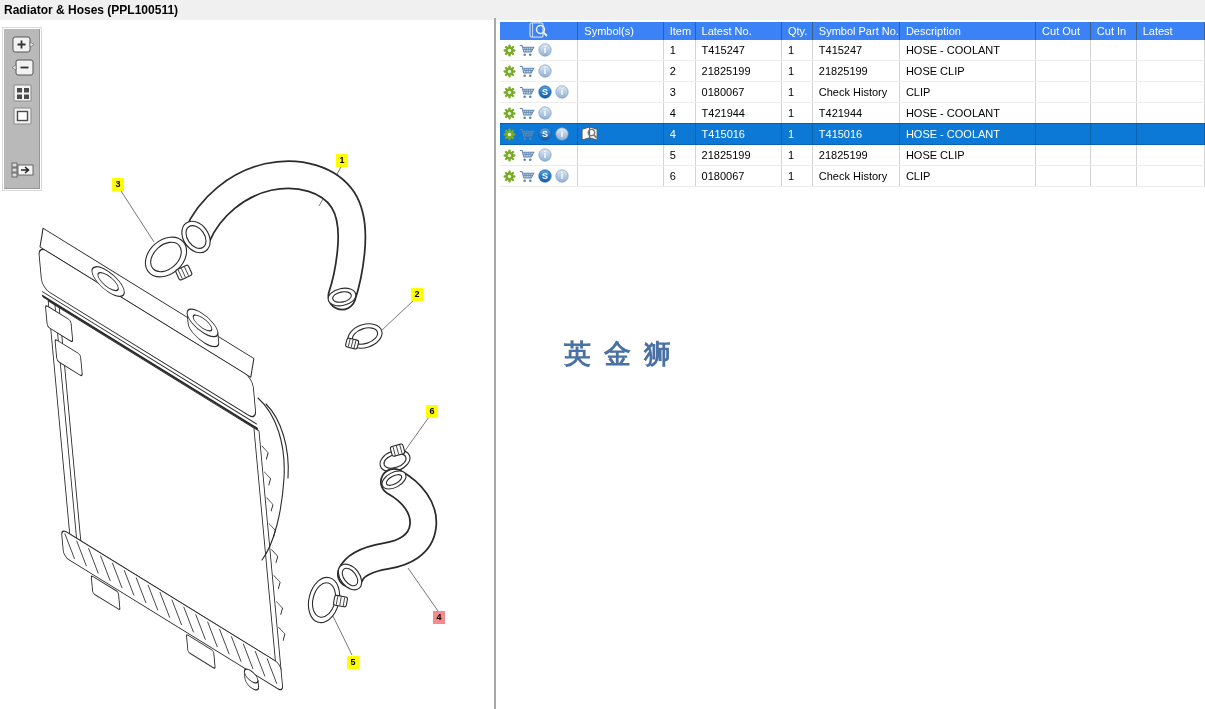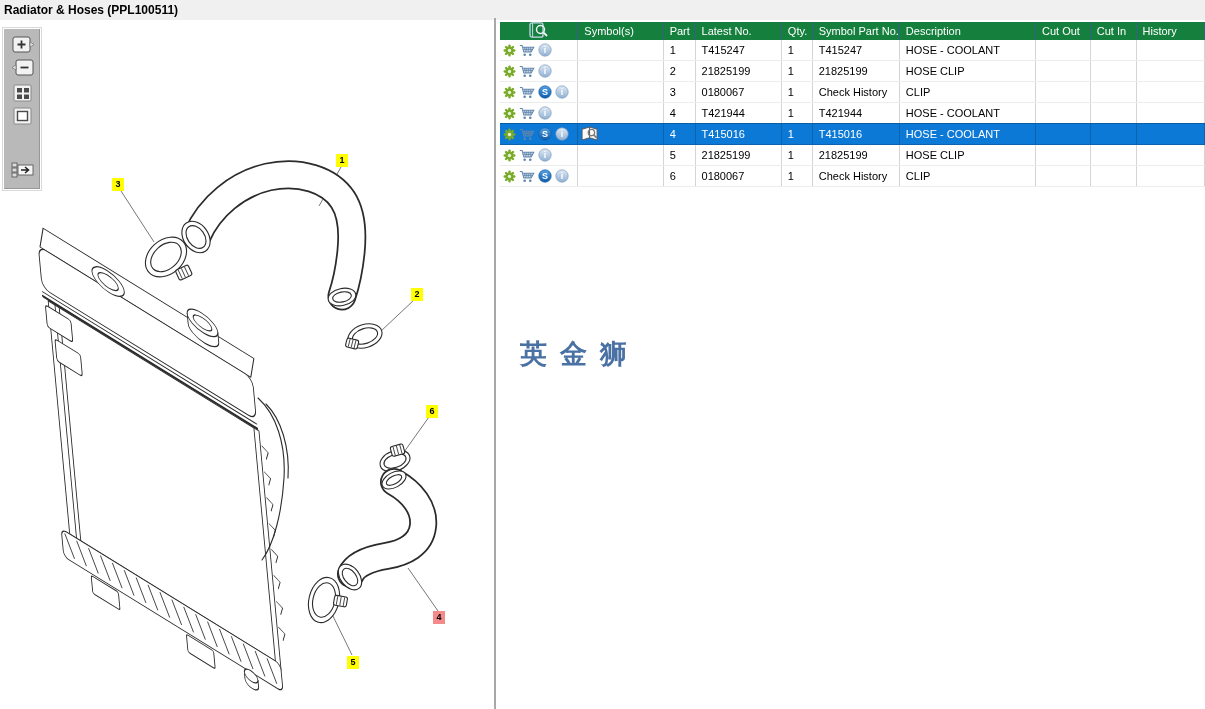--- a/index.html
+++ b/index.html
@@ -20,27 +20,27 @@
   .tb1{top:7px;} .tb2{top:30px;} .tb3{top:55px;} .tb4{top:78px;} .tb5{top:132px;}
   
   .diagram{position:absolute;left:0;top:0;}
   .callout{position:absolute;width:12px;height:13px;text-align:center;line-height:13px;
            font-size:9px;font-weight:bold;color:#000;cursor:pointer;}
   .co-yellow{background:#ffff00;}
   .co-pink{background:#f48a8a;}
   .co-1{left:336px;top:154px;} .co-2{left:411px;top:288px;} .co-3{left:112px;top:178px;}
   .co-4{left:433px;top:611px;} .co-5{left:347px;top:656px;} .co-6{left:426px;top:405px;}
   
-  .watermark{position:absolute;left:520px;top:336px;font-size:27px;font-weight:bold;
+  .watermark{position:absolute;left:564px;top:336px;font-size:27px;font-weight:bold;
              color:#4a71a3;letter-spacing:13px;white-space:nowrap;}
   
   table.parts{position:absolute;left:500px;top:22px;border-collapse:collapse;table-layout:fixed;
               font-size:11px;color:#000;}
   table.parts th{
-    background:#15803d;color:#ffffff;font-weight:normal;font-size:11px;text-align:left;
+    background:#3b82f6;color:#ffffff;font-weight:normal;font-size:11px;text-align:left;
     height:18px;padding:0 0 0 6px;border-right:1px solid #3a5f88;white-space:nowrap;overflow:hidden;}
   table.parts th.c-prev{text-align:center;padding:0;}
   table.parts td{
     height:20px;padding:0 0 0 6px;border-right:1px solid #d4d4d4;border-bottom:1px solid #ececec;
     white-space:nowrap;overflow:hidden;background:#fff;}
   table.parts td.c-icons, table.parts td.c-symbol{padding:0 0 0 3px;}
   tr.selected td{background:#0d79d6;color:#fff;border-right-color:#0b63ae;border-bottom-color:#0b63ae;}
   tr.sel-top td{border-bottom-color:#0a5ca4;}
   .icon-strip{display:flex;align-items:center;gap:3px;height:20px;}
   .icon-strip svg{flex:0 0 auto;cursor:pointer;}
@@ -282,28 +282,28 @@
       <col style="width:69px">
   </colgroup>
   <thead>
     <tr>
       <th class="c-prev">
         <svg width="20" height="16">
             <use href="#ic-preview"></use>
           </svg>
       </th>
       <th>Symbol(s)</th>
-      <th>Part</th>
+      <th>Item</th>
       <th>Latest No.</th>
       <th>Qty.</th>
       <th>Symbol Part No.</th>
       <th>Description</th>
       <th>Cut Out</th>
       <th>Cut In</th>
-      <th>History</th>
+      <th>Latest</th>
     </tr>
   </thead>
   <tbody>
     <tr>
       <td class="c-icons">
           <div class="icon-strip">
         <svg width="13" height="13">
               <use href="#ic-gear"></use>
             </svg>
         <svg width="16" height="13">

